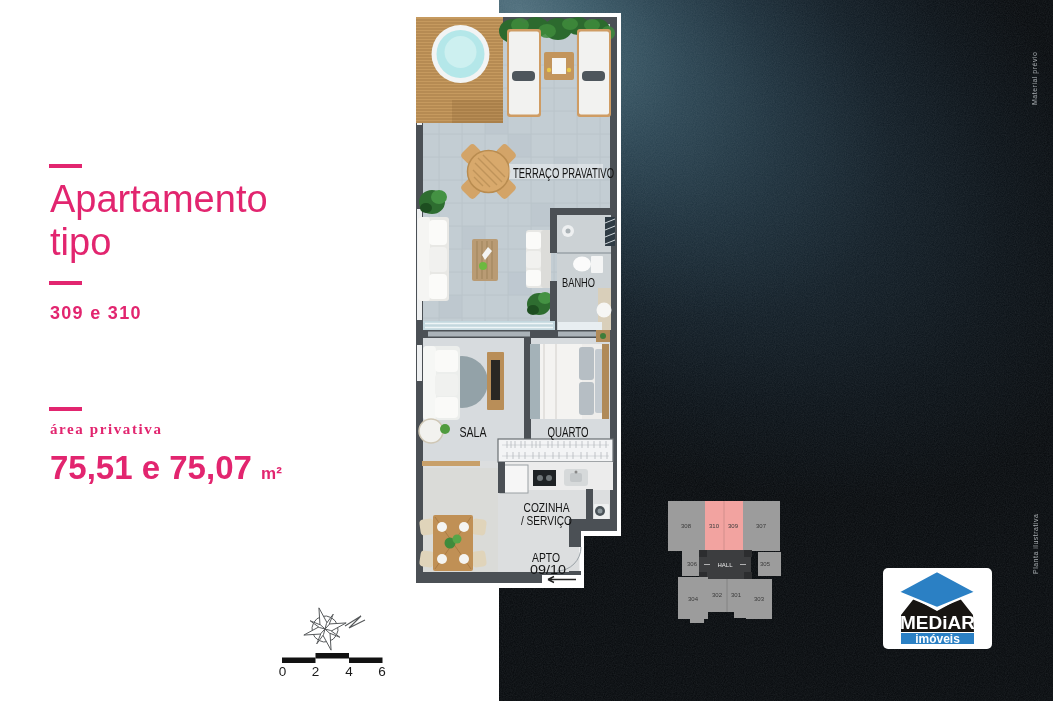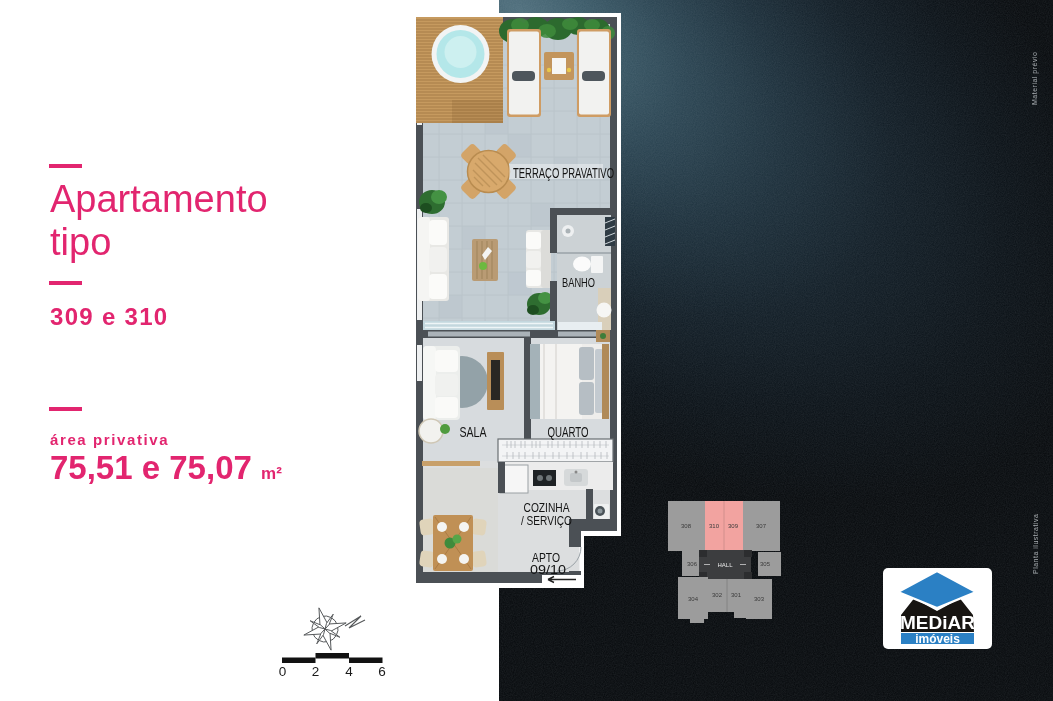--- a/index.html
+++ b/index.html
@@ -10,22 +10,22 @@
   #dark{left:499px;top:0;width:554px;height:701px;background:#05080b;overflow:hidden;}
   #beam{position:absolute;left:-830px;top:-440px;width:1700px;height:900px;
     background:radial-gradient(ellipse 850px 450px at center,
       rgb(78,110,124) 0%, rgb(60,92,106) 10%, rgb(42,68,82) 22%,
       rgb(27,46,58) 36%, rgb(16,28,37) 50%, rgb(9,16,22) 65%,
       rgba(5,8,11,0) 80%);
     transform:rotate(35deg);}
   .dash{width:33px;height:4px;background:#e2256f;}
   #title{left:50px;top:178px;font-size:38px;font-weight:normal;color:#e2256f;
          line-height:43px;letter-spacing:0px;}
-  #num{left:50px;top:303px;font-size:24px;font-weight:bold;color:#e2256f;letter-spacing:1.3px;}
-  #area-label{left:50px;top:431px;font-size:15px;font-weight:bold;color:#e2256f;letter-spacing:1.6px;}
+  #num{left:50px;top:303px;font-size:18px;font-weight:bold;color:#e2256f;letter-spacing:1.3px;}
+  #area-label{left:50px;top:421px;font-size:15px;font-weight:bold;color:#e2256f;letter-spacing:1.6px;font-family:Liberation Serif, serif;}
   #area-val{left:50px;top:449px;font-size:33px;font-weight:bold;color:#e2256f;letter-spacing:0px;}
   #area-val .m2{font-size:17px;font-weight:bold;}
   .vtext{color:rgba(216,222,226,0.75);font-size:7px;letter-spacing:0.5px;
          transform:rotate(-90deg);transform-origin:left top;white-space:nowrap;}
 </style>
 </head>
 <body>
   <div id="dark" class="abs">
     <div id="beam"></div>
   </div>

